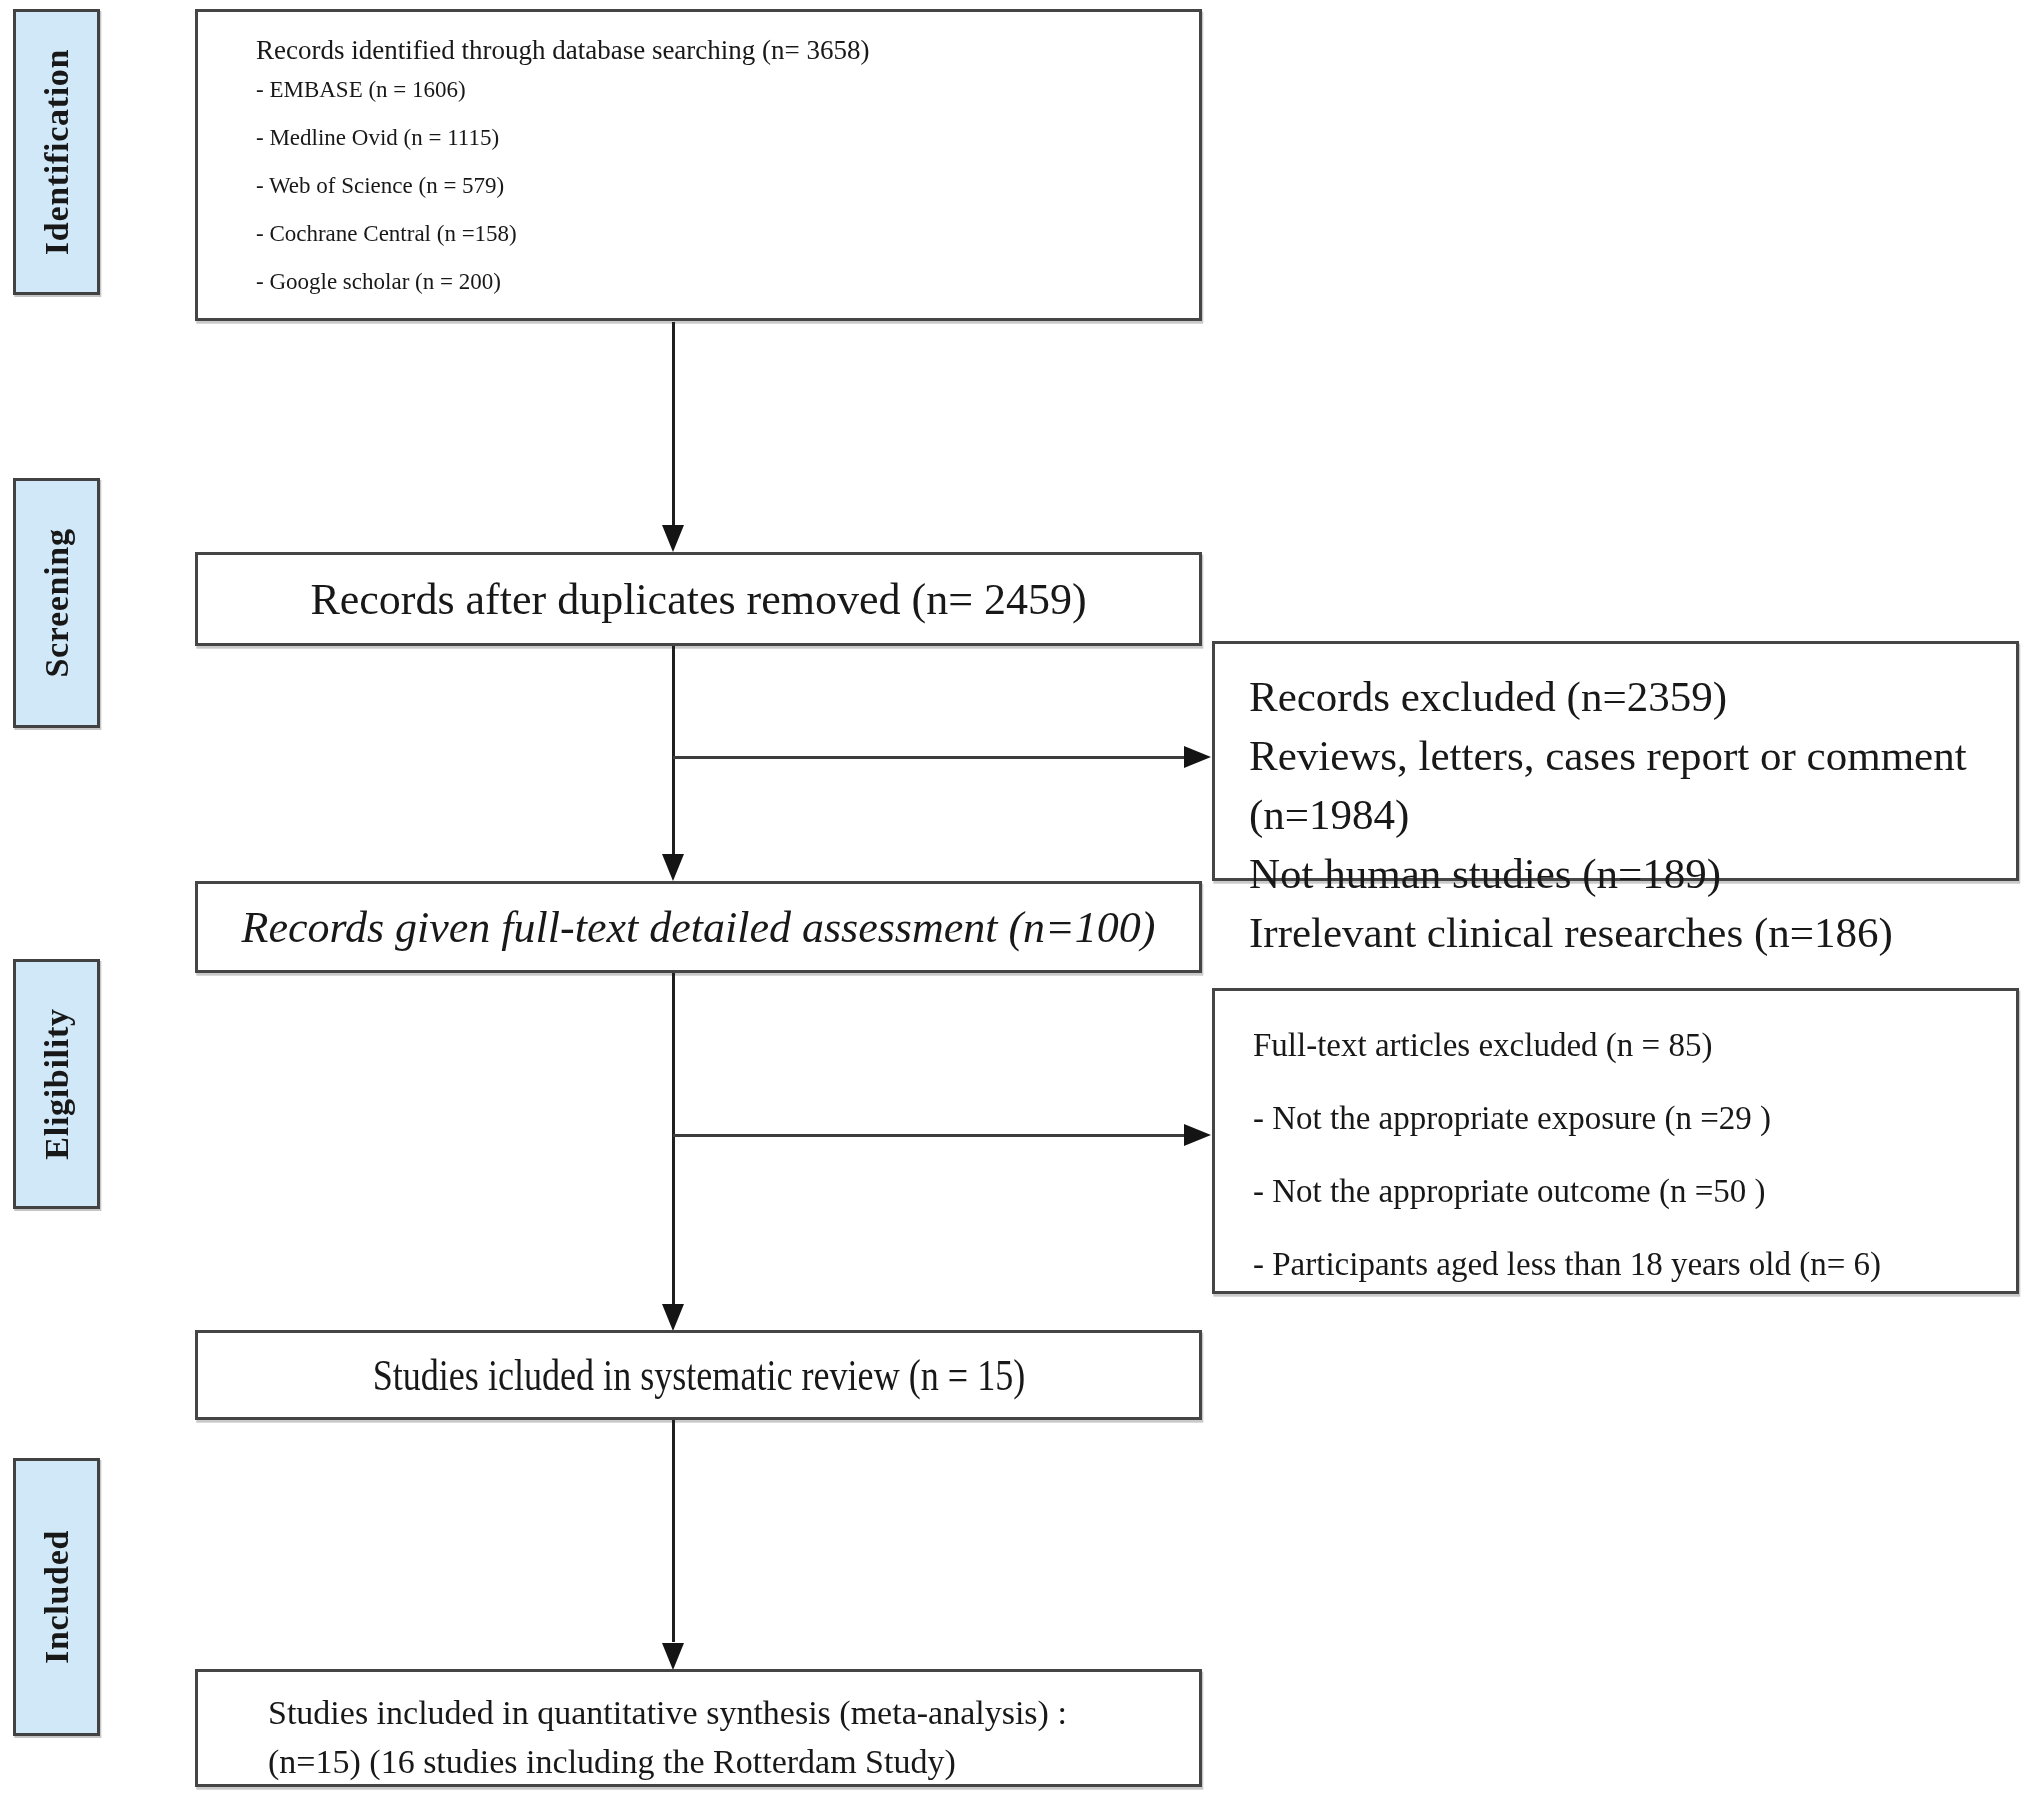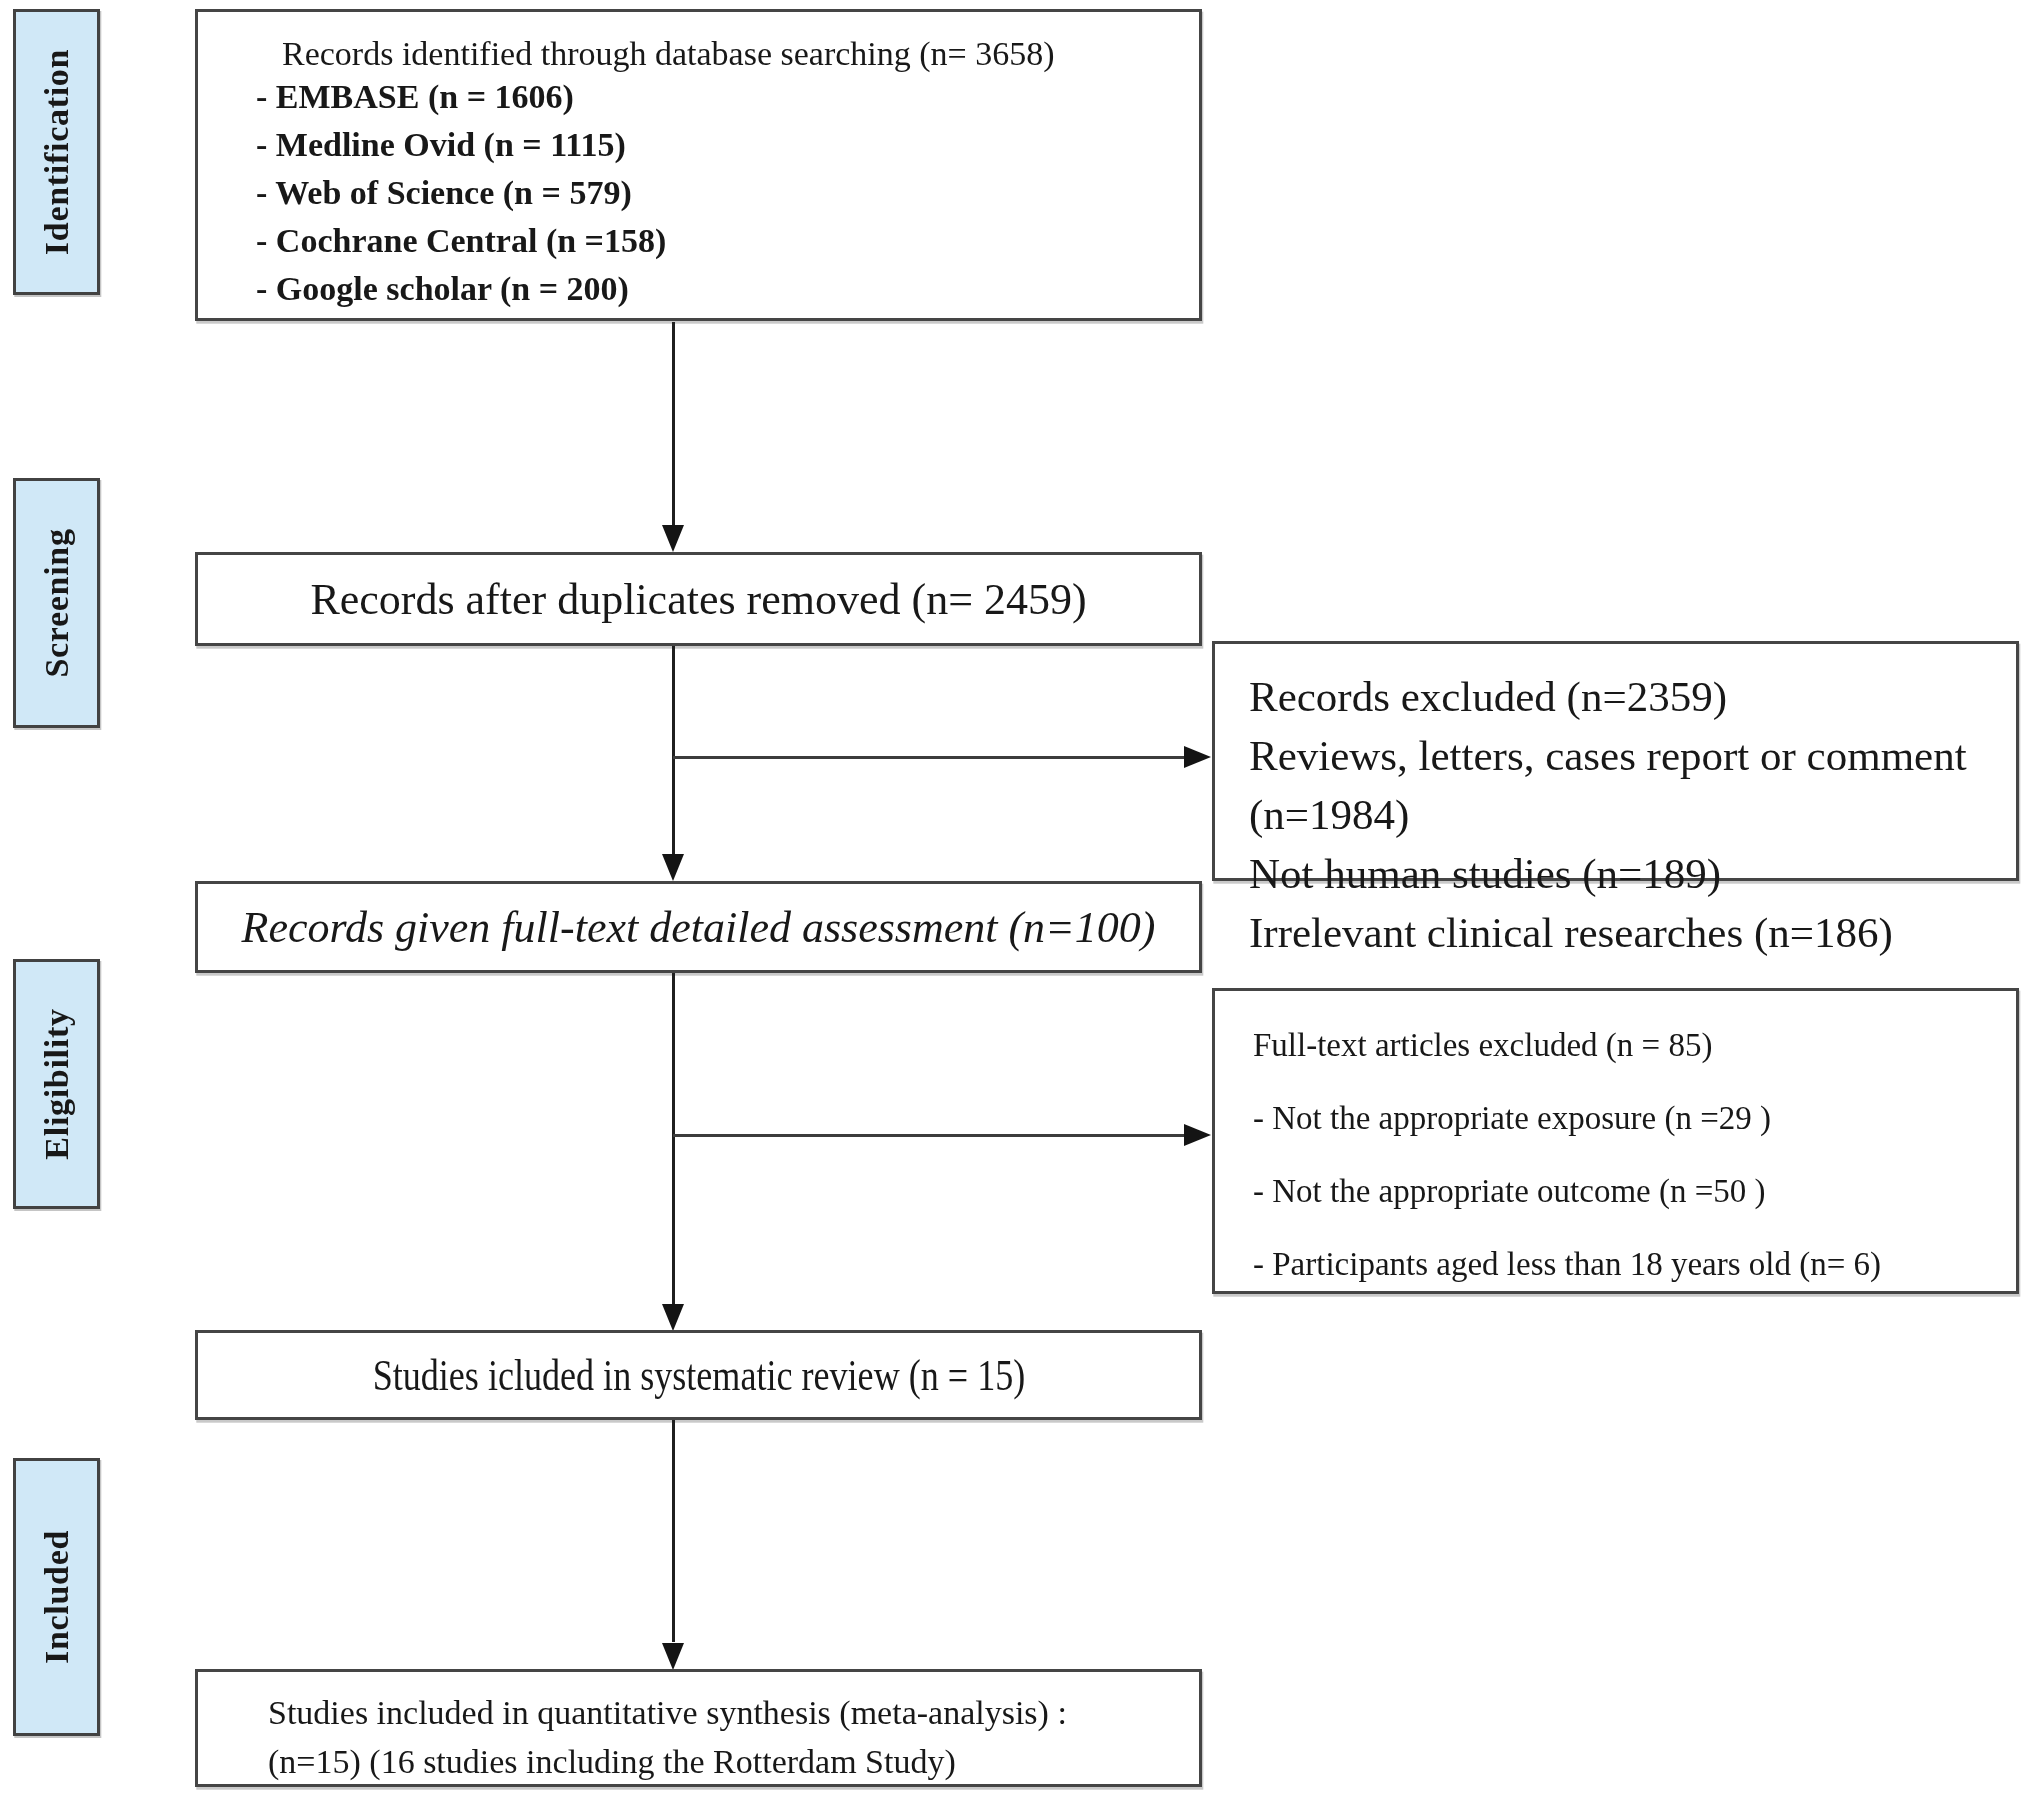--- a/index.html
+++ b/index.html
@@ -39,22 +39,22 @@
     box-shadow: 1.3px 2.7px 0 rgba(100,100,100,0.35);
   }
   .center-text {
     display: flex;
     align-items: center;
     justify-content: center;
     text-align: right;
     font-size: 44px;
   }
   .box-identified { left: 195px; top: 9.4px; width: 1007px; height: 312px; padding: 23px 27px 0 58px; }
-  .box-identified .title { font-size: 34px; margin-left: 26px; }
-  .box-identified .src { font-size: 34px; line-height: 48px; font-weight: bold; }
+  .box-identified .title { font-size: 27px; margin-left: 0; }
+  .box-identified .src { font-size: 23px; line-height: 48px; }
   .box-identified .src:first-of-type { margin-top: 25.5px; }
   .box-dedup    { left: 195px; top: 552px;  width: 1007px; height: 94px; }
   .box-fulltext { left: 195px; top: 881px; width: 1007px; height: 92px; font-style: italic; }
   .box-sysrev   { left: 195px; top: 1330px; width: 1007px; height: 90px; }
   .box-sysrev span { display: inline-block; transform: scaleX(0.82); transform-origin: center; white-space: nowrap; }
   .box-meta     { left: 195px; top: 1669px; width: 1007px; height: 118px; padding: 16px 27px 12px 70px; font-size: 34px; line-height: 49px; }
   .box-excl-a   { left: 1212px; top: 641px;  width: 807px; height: 240px; padding: 23px 20px 0 34px; font-size: 43px; line-height: 59px; }
   .box-excl-b   { left: 1212px; top: 988px; width: 807px; height: 306px; padding: 17.5px 20px 0 38px; font-size: 33px; line-height: 73px; }
   .vline { position: absolute; width: 3.4px; background: #1f1f1f; }
   .hline { position: absolute; height: 3.4px; background: #3c3c3c; }

